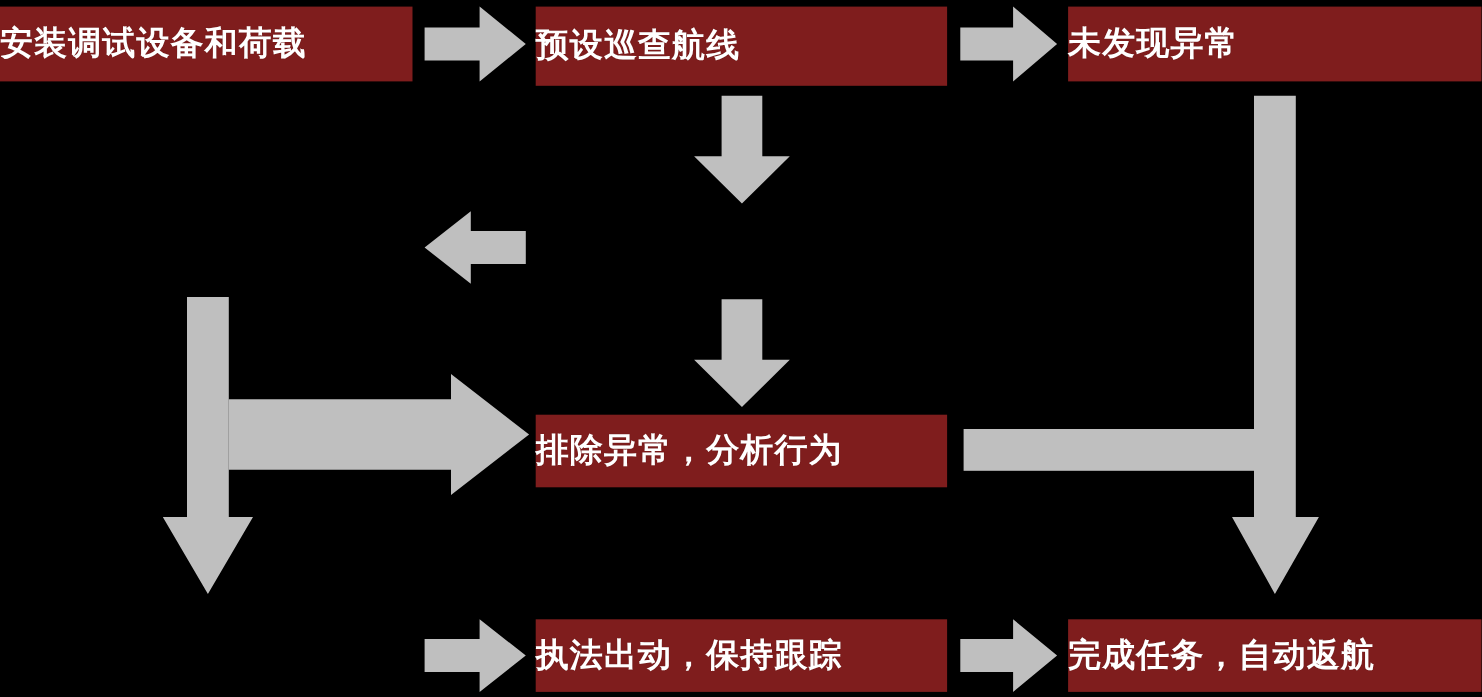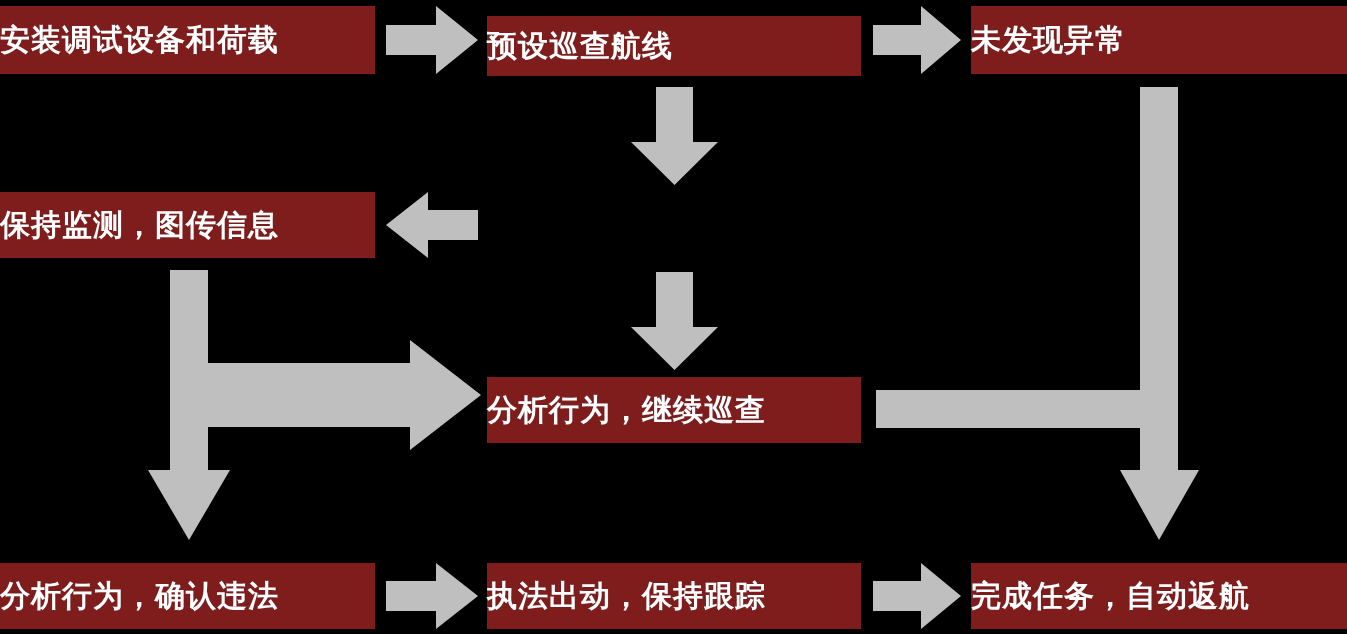--- a/index.html
+++ b/index.html
@@ -44,40 +44,34 @@
 </style>
 </head>
 <body>
 
 <div id="canvas">
 
   <div class="node" style="left:0px; top:6px; width:375px; height:68px;">
     <span class="node-label">安装调试设备和荷载</span>
   </div>
 
-  <div class="node" style="left:487px; top:16px; width:374px; height:60px;">
+  <div class="node" style="left:487px; top:6px; width:374px; height:72px;">
     <span class="node-label">预设巡查航线</span>
   </div>
 
   <div class="node" style="left:971px; top:6px; width:402px; height:68px;">
     <span class="node-label">未发现异常</span>
   </div>
 
-  <div class="node" style="left:0px; top:192px; width:375px; height:66px;">
-    <span class="node-label">保持监测，图传信息</span>
-  </div>
 
 
   <div class="node" style="left:487px; top:377px; width:374px; height:66px;">
-    <span class="node-label">分析行为，继续巡查</span>
+    <span class="node-label">排除异常，分析行为</span>
   </div>
 
-  <div class="node" style="left:0px; top:563px; width:375px; height:66px;">
-    <span class="node-label">分析行为，确认违法</span>
-  </div>
 
   <div class="node" style="left:487px; top:563px; width:374px; height:66px;font-family:Liberation Serif, serif;">
     <span class="node-label">执法出动，保持跟踪</span>
   </div>
 
   <div class="node" style="left:971px; top:563px; width:432px; height:66px;">
     <span class="node-label">完成任务，自动返航</span>
   </div>
 
   <div class="arrow" style="left:386px; top:6px; width:92px; height:68px;">

